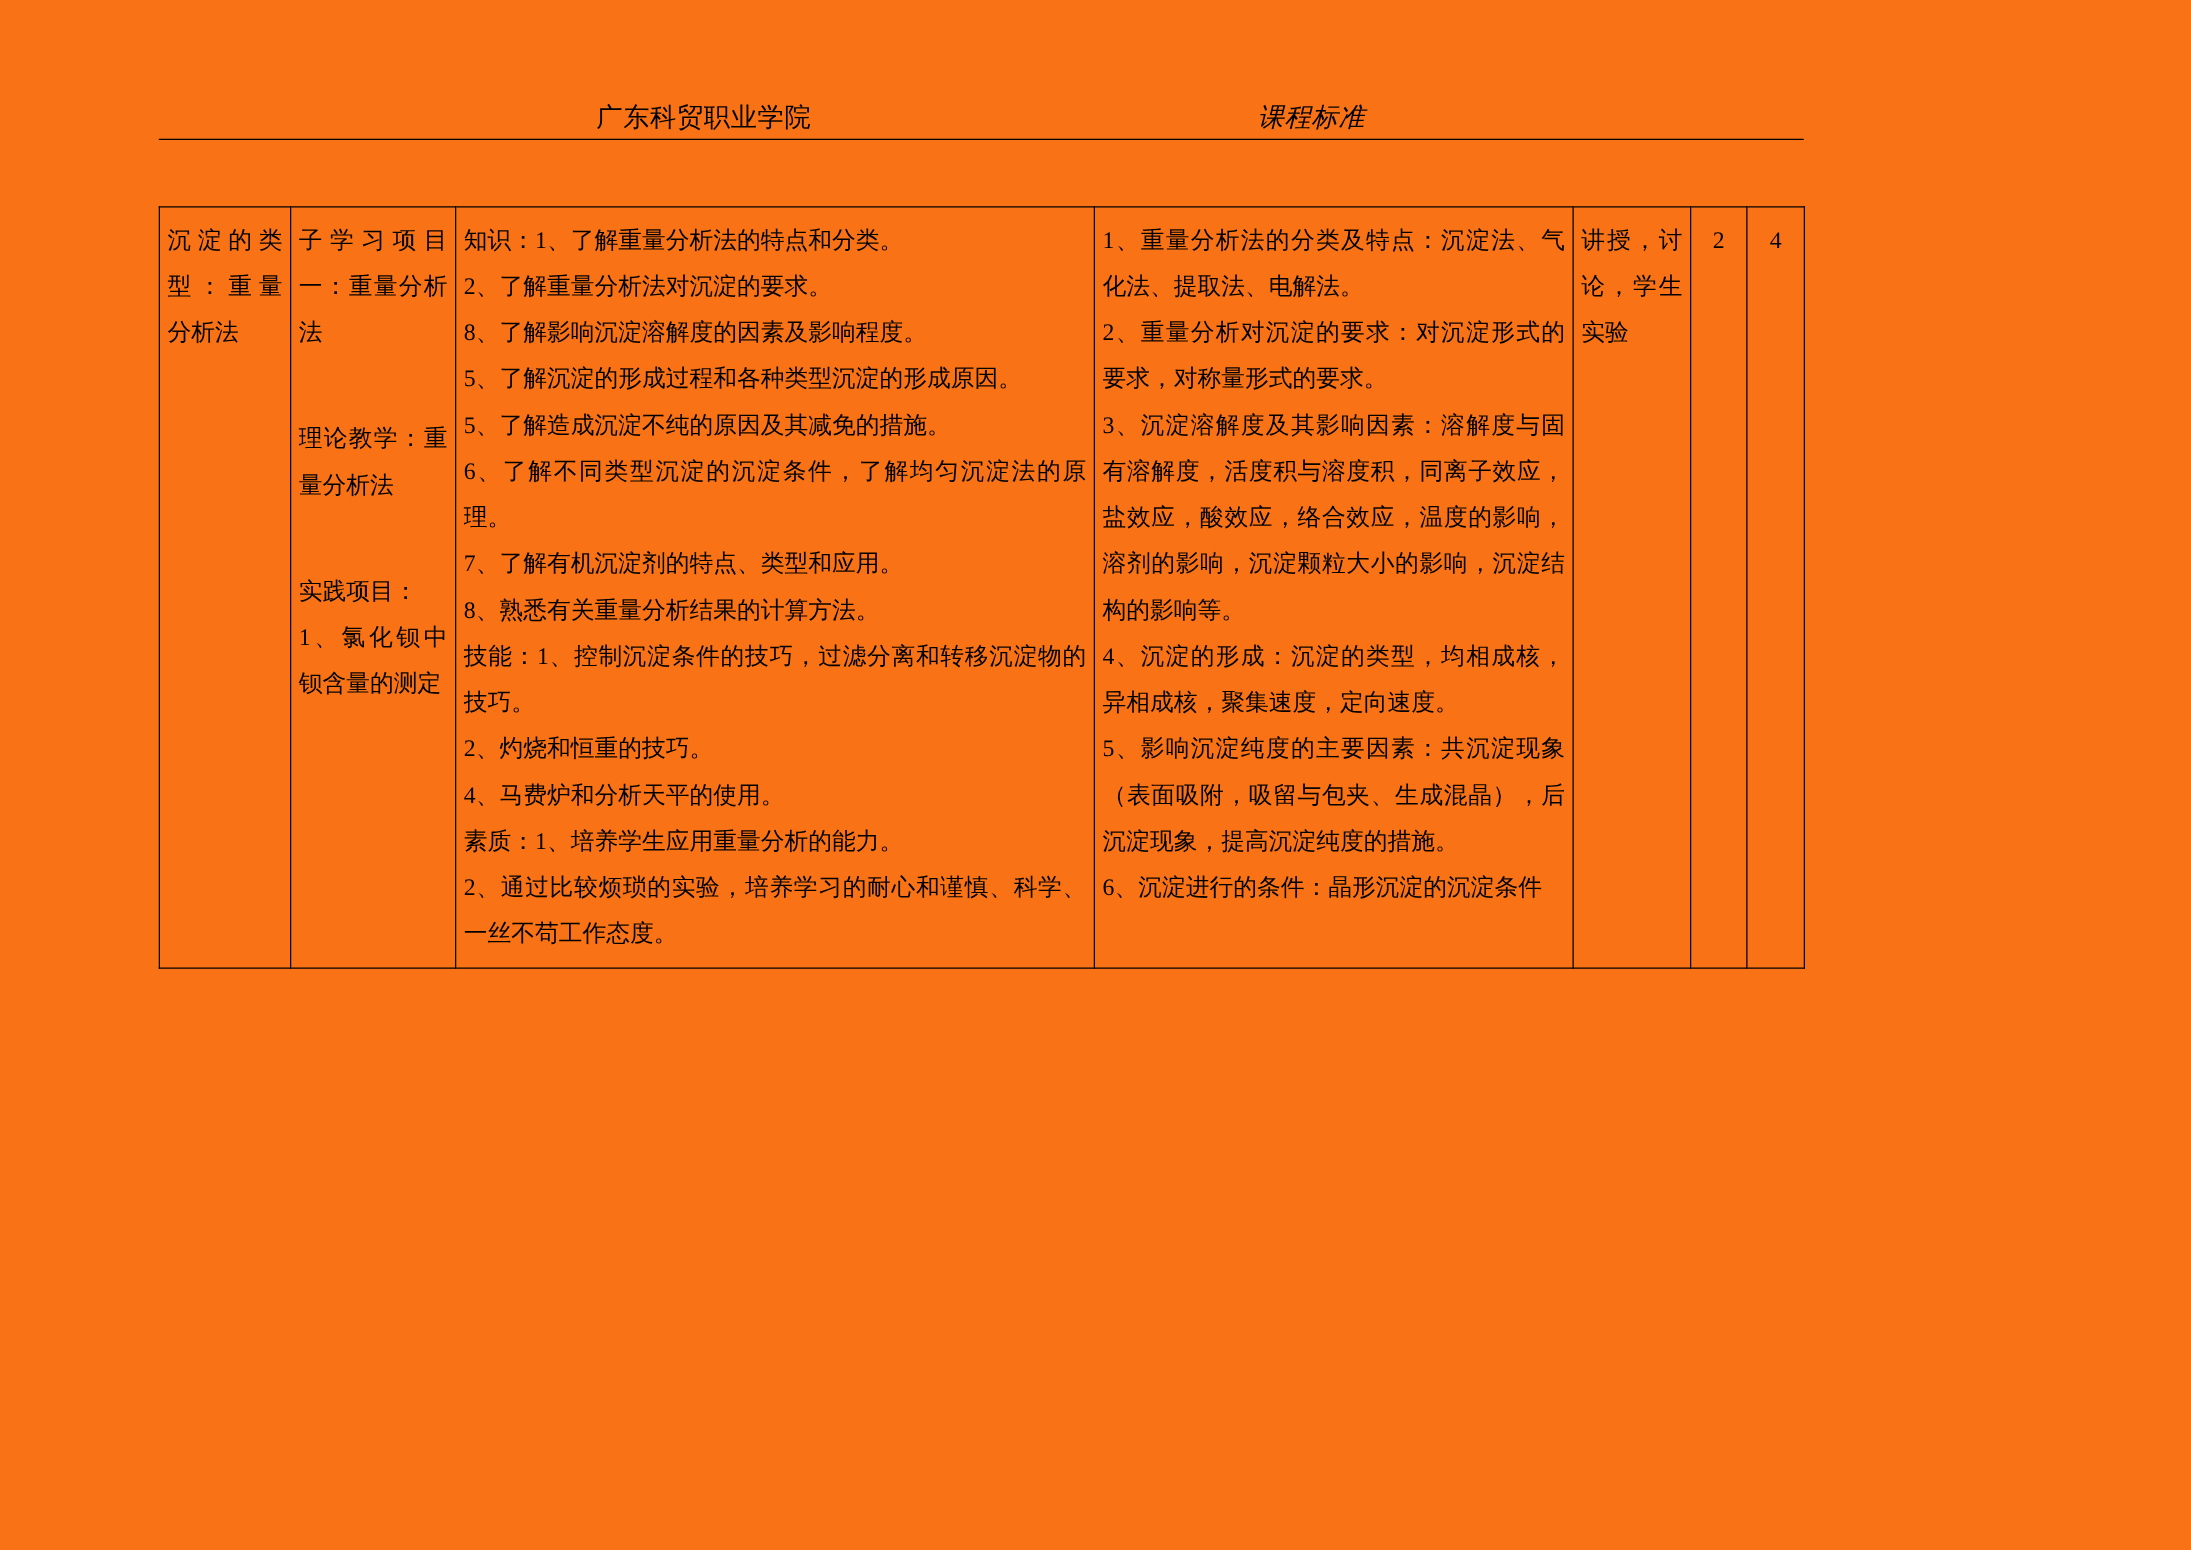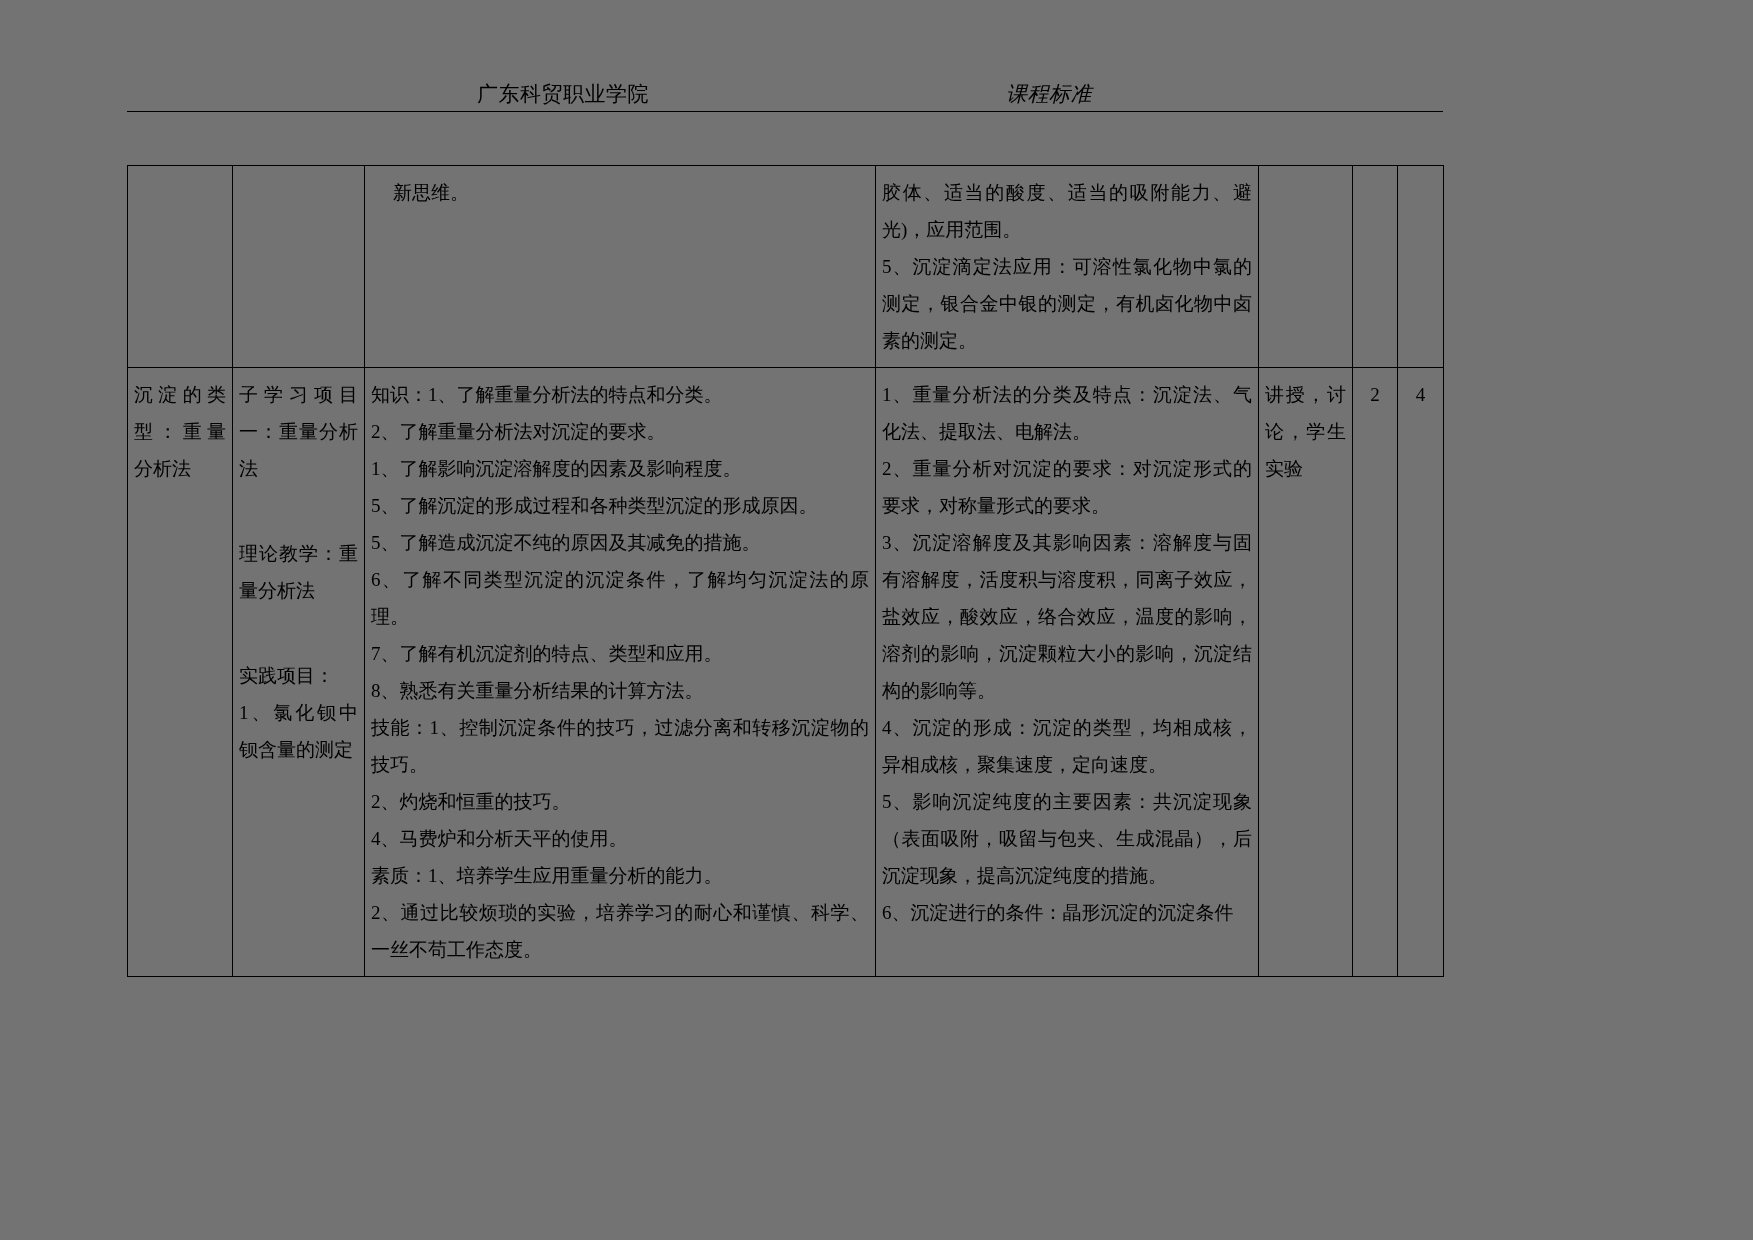--- a/index.html
+++ b/index.html
@@ -4,21 +4,21 @@
 <style>
   html, body {
     margin: 0;
     padding: 0;
     background: #ffffff;
   }
   .page {
     position: relative;
     width: 1753px;
     height: 1240px;
-    background: #737373;
+    background: #f97316;
     font-family: "Liberation Serif", "DejaVu Serif", serif;
     color: #000000;
   }
   
   .header-left {
     position: absolute;
     left: 477px;
     top: 80px;
     font-size: 21px;
     letter-spacing: 0.5px;
@@ -99,48 +99,34 @@
     <colgroup>
       <col style="width:105px">
       <col style="width:132px">
       <col style="width:511px">
       <col style="width:383px">
       <col style="width:94px">
       <col style="width:45px">
       <col style="width:46px">
     </colgroup>
     <tbody>
-      <tr class="row-prev">
-        <td class="cell-project"></td>
-        <td class="cell-subproject"></td>
-        <td class="cell-objectives">
-          <p class="continued-indent">新思维。</p>
-        </td>
-        <td class="cell-content">
-          <p>胶体、适当的酸度、适当的吸附能力、避光)，应用范围。</p>
-          <p>5、沉淀滴定法应用：可溶性氯化物中氯的测定，银合金中银的测定，有机卤化物中卤素的测定。</p>
-        </td>
-        <td class="cell-method"></td>
-        <td class="cell-hours"></td>
-        <td class="cell-hours"></td>
-      </tr>
       <tr class="row-main">
         <td class="cell-project">
           <p>沉淀的类型：重量分析法</p>
         </td>
         <td class="cell-subproject">
           <p class="spaced">子学习项目一：重量分析法</p>
           <p class="spaced">理论教学：重量分析法</p>
           <p>实践项目：</p>
           <p>1、氯化钡中钡含量的测定</p>
         </td>
         <td class="cell-objectives">
           <p>知识：1、了解重量分析法的特点和分类。</p>
           <p>2、了解重量分析法对沉淀的要求。</p>
-          <p>1、了解影响沉淀溶解度的因素及影响程度。</p>
+          <p>8、了解影响沉淀溶解度的因素及影响程度。</p>
           <p>5、了解沉淀的形成过程和各种类型沉淀的形成原因。</p>
           <p>5、了解造成沉淀不纯的原因及其减免的措施。</p>
           <p>6、了解不同类型沉淀的沉淀条件，了解均匀沉淀法的原理。</p>
           <p>7、了解有机沉淀剂的特点、类型和应用。</p>
           <p>8、熟悉有关重量分析结果的计算方法。</p>
           <p>技能：1、控制沉淀条件的技巧，过滤分离和转移沉淀物的技巧。</p>
           <p>2、灼烧和恒重的技巧。</p>
           <p>4、马费炉和分析天平的使用。</p>
           <p>素质：1、培养学生应用重量分析的能力。</p>
           <p>2、通过比较烦琐的实验，培养学习的耐心和谨慎、科学、一丝不苟工作态度。</p>

